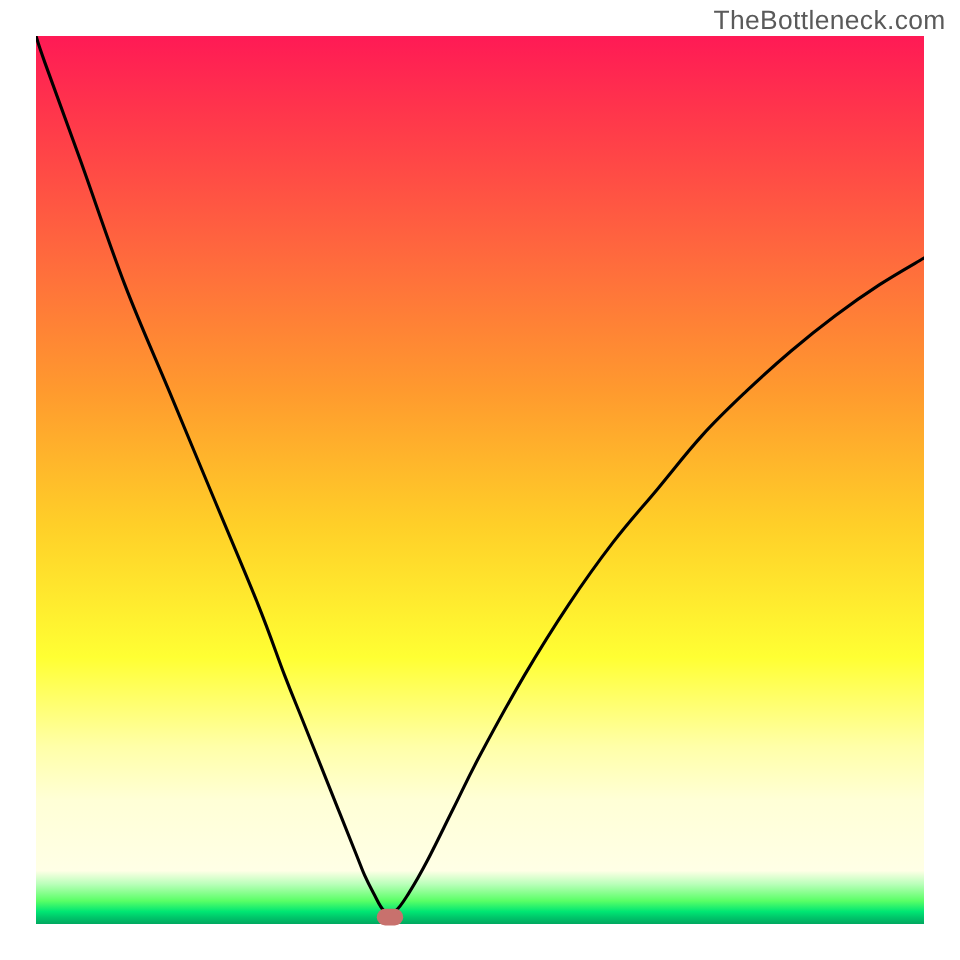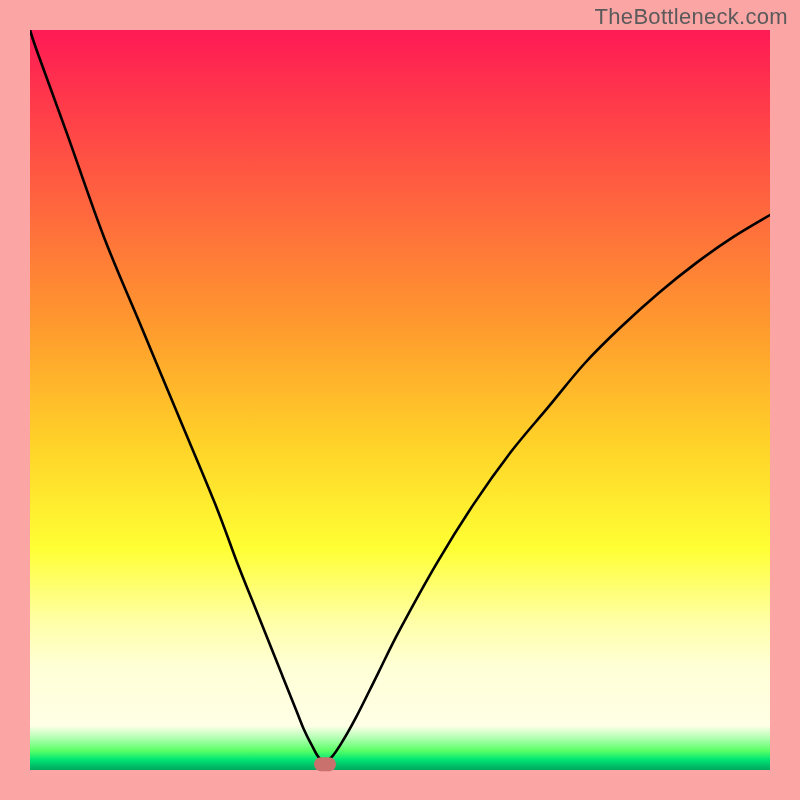--- a/index.html
+++ b/index.html
@@ -7,21 +7,21 @@
     padding: 0;
     width: 800px;
     height: 800px;
     background: #000;
     overflow: hidden;
     font-family: Arial, Helvetica, sans-serif;
   }
   .frame {
     position: absolute;
     inset: 0;
-    background: #fca5a5;
+    background: #ffffff;
   }
   .plot {
     position: absolute;
     left: 30px;
     top: 30px;
     width: 740px;
     height: 740px;
     background: linear-gradient(
       to bottom,
       #ff1a55 0%,

